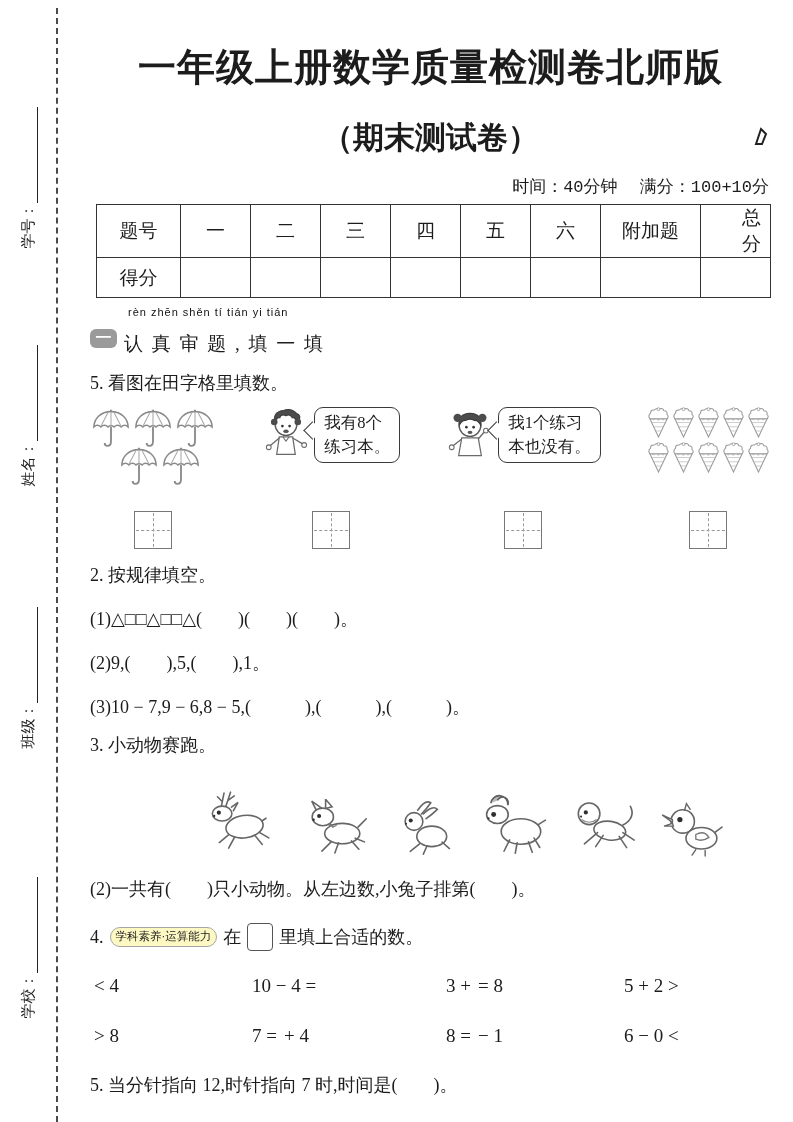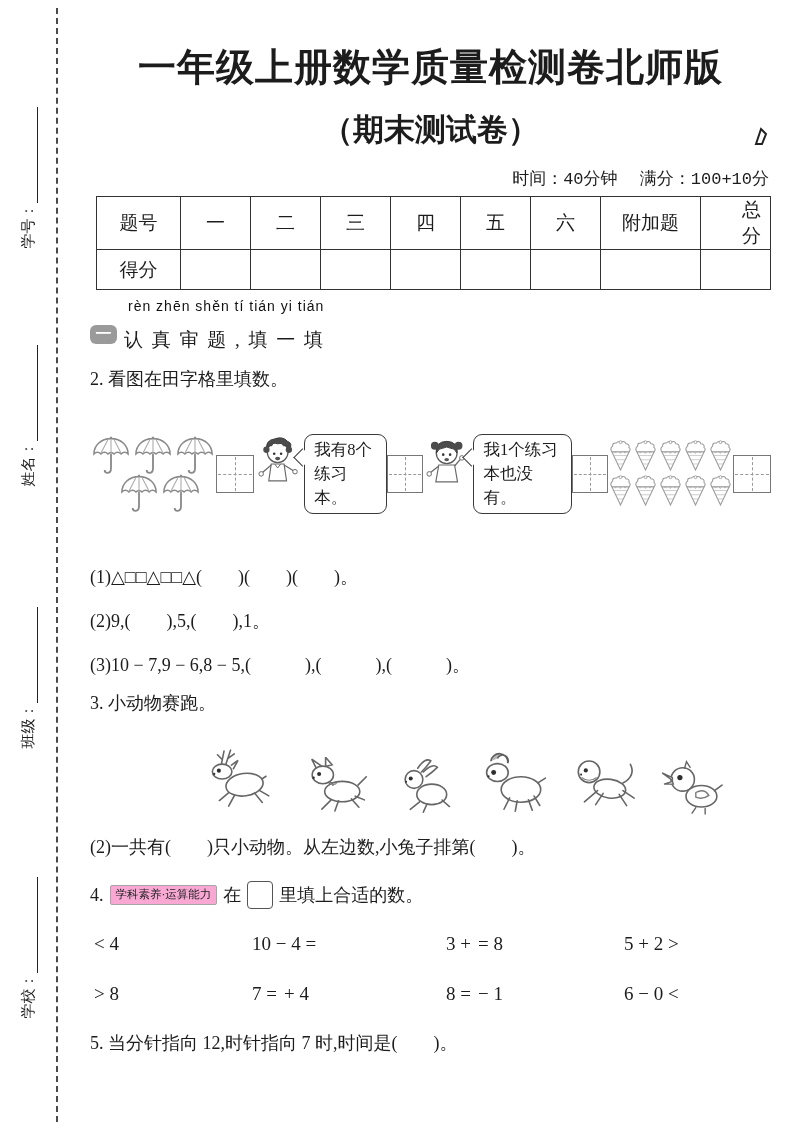--- a/index.html
+++ b/index.html
@@ -19,71 +19,71 @@
                 display:flex; align-items:flex-end; justify-content:center;
                 font-size:15px; white-space:nowrap; }
   .sl-line { display:inline-block; width:96px; border-bottom:1.7px solid #222;
              height:1.1em; }
 
   
   .main { position:absolute; left:70px; right:10px; top:0; padding:0 10px 0 18px; }
 
   .title { text-align:center; margin-top:42px; font-size:38px; font-weight:bold;
            font-family:"Liberation Sans","DejaVu Sans",sans-serif; letter-spacing:1px; }
-  .subtitle { text-align:center; margin-top:16px; font-size:31px; font-weight:bold;
+  .subtitle { text-align:center; margin-top:24px; font-size:31px; font-weight:bold;
               font-family:Liberation Mono, monospace; }
   .meta { text-align:right; margin:16px 4px 6px 0; font-size:17px;
           font-family:Liberation Mono, monospace; }
   .meta span { margin-left:12px; }
   .artifact { position:absolute; right:14px; top:126px; }
 
   
   table.score { border-collapse:collapse; width:674px; margin-left:8px; table-layout:fixed; }
   table.score td { border:1.6px solid #333; height:40px; text-align:center;
                    font-size:19px; }
   td.c-qnum { width:84px; } td.c-n { width:70px; } td.c-extra { width:100px; } td.c-total { width:70px;padding-left:32px; }
 
   
-  .pinyin { margin:8px 0 0 40px; font-size:14px; letter-spacing:1px;
+  .pinyin { margin:8px 0 0 40px; font-size:11px; letter-spacing:1px;
             font-family:"Liberation Sans","DejaVu Sans",sans-serif; color:#111; }
   .sec-head { display:flex; align-items:center; gap:7px; margin:1px 0 0 2px; }
   .sec-badge { width:27px; height:19px; background:#9a9a9a; border-radius:6px;
                display:inline-flex; align-items:center; justify-content:center; flex:0 0 auto; }
   .sec-badge span { color:#fff; font-weight:bold; font-size:16px; line-height:1; }
   .sec-title { font-size:19px; font-weight:normal; letter-spacing:2px;margin-top:12px; }
   .sec-note { font-size:18px; }
 
   .qtext { font-size:18px; margin:14px 0 0 2px; }
   .subitem { font-size:18px; margin:20px 0 0 2px; }
 
   
   .fig-row { display:flex; justify-content:space-between; align-items:stretch;
              margin:12px 2px 4px 2px; height:142px; }
-  .fig-group { display:flex; align-items:center;
-               }
+  .fig-group { display:flex; flex-direction:column; align-items:center;
+               justify-content:space-between; }
   .umb-row { display:flex; }
   .char-row { display:flex; align-items:flex-start; gap:3px; }
   .bubble { border:1.6px solid #3a3a3a; border-radius:9px; padding:3px 9px;
             font-size:16.5px; line-height:1.45; position:relative; background:#fff; }
   .bubble::before { content:''; position:absolute; left:-9px; top:16px; width:12px; height:12px;
                     background:#fff; border-left:1.6px solid #3a3a3a; border-bottom:1.6px solid #3a3a3a;
                     transform:rotate(45deg); }
   .tian { width:38px; height:38px; border:1.7px solid #777; position:relative; background:#fff; }
   .tian::before { content:''; position:absolute; left:1px; right:1px; top:50%; border-top:1.4px dashed #999; }
   .tian::after  { content:''; position:absolute; top:1px; bottom:1px; left:50%; border-left:1.4px dashed #999; }
 
   
   .animal-row { display:flex; align-items:flex-end; justify-content:center;
                 gap:16px; margin:16px 0 2px 60px; height:84px; }
 
   
   .q4line { display:flex; align-items:center; gap:6px; margin:22px 0 0 2px; font-size:18px; }
-  .skill-badge { border:1.2px solid #a6a6a6; border-radius:2px; padding:1px 5px 2px 5px;
+  .skill-badge { border:1.2px solid #a6a6a6; border-radius:10px; padding:1px 5px 2px 5px;
                  font-size:11.5px; font-family:"Liberation Sans","DejaVu Sans",sans-serif;
-                 color:#222; background:#f9a8d4; white-space:nowrap; }
+                 color:#222; background:#fef9c3; white-space:nowrap; }
   .intro-box { display:inline-block; width:26px; height:28px; border:1.4px solid #555;
                border-radius:4px; background:#fff; }
   .math-grid { display:grid; grid-template-columns:158px 194px 178px 140px;
                row-gap:28px; margin:24px 0 0 6px; }
   .m-cell { display:flex; align-items:center; gap:7px; font-size:19px; }
   .m-cell span:empty { display:none; }
 
   .hiddendefs { position:absolute; width:0; height:0; overflow:hidden; }
 </style>
 </head>
@@ -266,21 +266,21 @@
       </table>
 
     <div class="pinyin">rèn zhēn shěn  tí      tián  yi  tián</div>
     <div class="sec-head">
       <span class="sec-badge">
           <span>一</span>
         </span>
       <span class="sec-title">认 真 审 题 , 填 一 填</span>
     </div>
 
-    <div class="qtext">2. 看图在田字格里填数。</div>
+    <div class="qtext">5. 看图在田字格里填数。</div>
 
     <div class="fig-row">
       <div class="fig-group">
         <div>
           <div class="umb-row">
             <svg width="42" height="42">
                 <use href="#sym-umbrella"></use>
               </svg>
             <svg width="42" height="42">
                 <use href="#sym-umbrella"></use>
@@ -361,20 +361,21 @@
               </svg>
             <svg width="25" height="33">
                 <use href="#sym-icecream"></use>
               </svg>
           </div>
         </div>
         <div class="tian"></div>
       </div>
     </div>
 
+    <div class="qtext">2. 按规律填空。</div>
     <div class="subitem">(1)△□□△□□△(　　)(　　)(　　)。</div>
     <div class="subitem">(2)9,(　　),5,(　　),1。</div>
     <div class="subitem">(3)10 − 7,9 − 6,8 − 5,(　　　),(　　　),(　　　)。</div>
 
     <div class="qtext" style="">3. 小动物赛跑。</div>
     <div class="animal-row">
       <svg width="84" height="70">
           <use href="#sym-deer"></use>
         </svg>
       <svg width="74" height="58">

